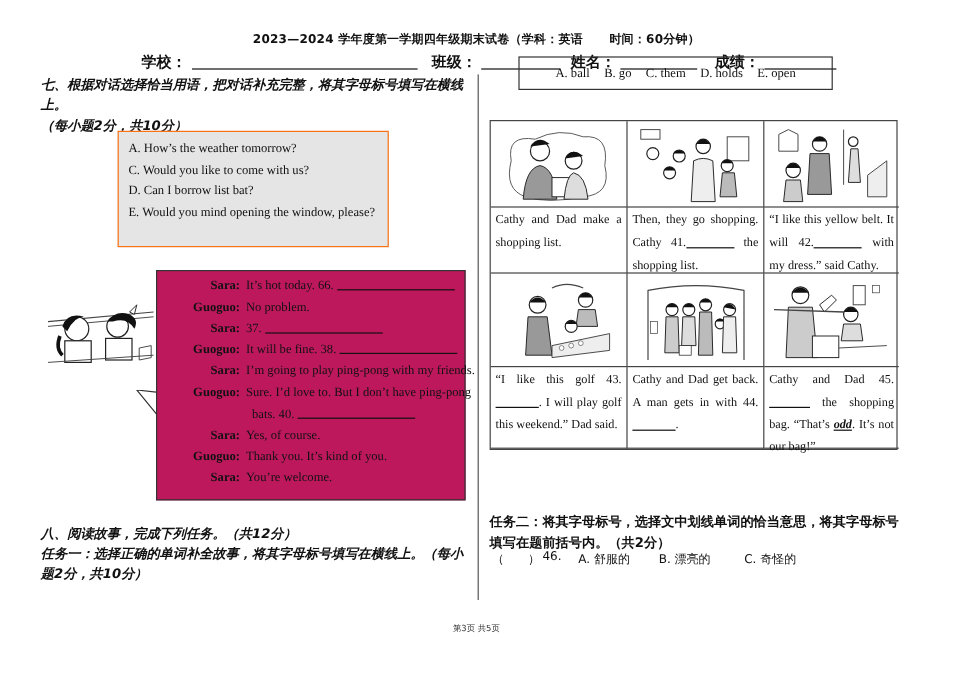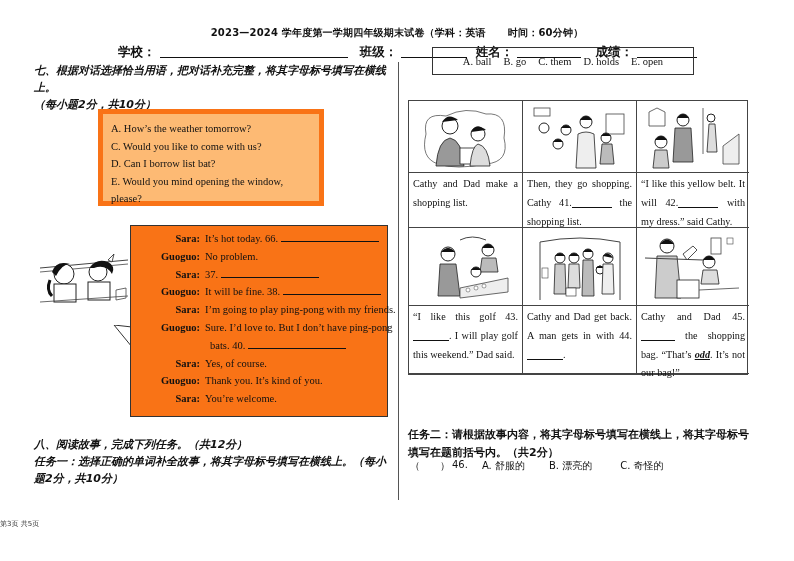--- a/index.html
+++ b/index.html
@@ -10,23 +10,23 @@
 
   .title { left: 0; width: 794px; top: 26px; text-align: center; font-size: 10px; font-weight: bold; letter-spacing: 0.2px; }
   .title .gap { display: inline-block; width: 22px; }
   .info-row { top: 44px; left: 118px; font-size: 12.5px; font-weight: bold; white-space: nowrap; }
   .info-row .blank { display: inline-block; border-bottom: 1px solid #111; height: 12px; vertical-align: -2px; margin: 0 4px; }
 
   .divider-v { left: 398px; top: 62px; width: 1px; height: 438px; background: #555; }
 
   .sec-head { font-size: 11px; font-weight: bold; line-height: 17px; font-style: italic; }
 
-  .opt-box { border: 5px solid #f97316; background: #fdba74; padding: 6px 8px; font-size: 10.5px; line-height: 17.5px; }
-
-  .dialog-box { border: 1px solid #333; background: #f97316; padding: 4px 6px 13px 6px; font-size: 10.5px; line-height: 17.8px; }
+  .opt-box { border: 1px solid #f97316; background: #e5e5e5; padding: 6px 8px; font-size: 10.5px; line-height: 17.5px; }
+
+  .dialog-box { border: 1px solid #333; background: #be185d; padding: 4px 6px 13px 6px; font-size: 10.5px; line-height: 17.8px; }
   .dlg-line { display: flex; white-space: nowrap; }
   .dlg-speaker { font-weight: bold; width: 68px; text-align: right; padding-right: 5px; flex-shrink: 0; }
   .dlg-indent { padding-left: 73px; }
   .dlg-blank { display: inline-block; border-bottom: 1px solid #111; height: 12px; vertical-align: -2px; margin-left: 3px; }
 
   .bubble-tail { left: 112px; top: 325px; width: 20px; height: 100px; }
 
   .kids { left: 38px; top: 250px; width: 92px; height: 58px; }
 
   .word-box { left: 432px; top: 47px; width: 262px; height: 28px; border: 1px solid #333; font-size: 10.5px; display: flex; align-items: center; justify-content: center; gap: 12px; }
@@ -38,21 +38,21 @@
   .cell.pic2 { height: 78px; }
   .cell.txt { font-size: 10.2px; line-height: 18.8px; padding: 2px 4px; text-align: justify; height: 55px; }
   .cell.txt2 { height: 68px; }
   .cell .b { display: inline-block; border-bottom: 1px solid #111; height: 11px; vertical-align: -2px; }
   .odd-word { font-weight: bold; font-style: italic; text-decoration: underline; }
 
   .task2 { left: 408px; top: 426px; width: 380px; font-size: 11px; font-weight: bold; line-height: 18px; }
   .q46 { left: 410px; top: 459px; font-size: 10.5px; white-space: nowrap; display: flex; gap: 0; }
   .q46 span { display: inline-block; }
 
-  .footer { left: 0; width: 794px; top: 519px; text-align: left; font-size: 7px; color: #333; }
+  .footer { left: 0; width: 794px; top: 519px; text-align: center; font-size: 7px; color: #333; }
 </style>
 </head>
 <body>
 
 <div class="abs title sans">
   <span>2023—2024 学年度第一学期四年级期末试卷（学科：英语</span><span class="gap"></span><span>时间：60分钟）</span>
 </div>
 <div class="abs info-row sans">
   <span>学校：</span><span class="blank" style="width:188px"></span>
   <span style="margin-left:4px">班级：</span><span class="blank" style="width:66px"></span>
@@ -274,21 +274,21 @@
     <span>Cathy and Dad get back. A man gets in with 44.</span><span class="b" style="width:36px"></span><span>.</span>
   </div>
   <div class="cell txt txt2">
     <span>Cathy and Dad 45.</span><span class="b" style="width:34px"></span>
     <span>the shopping bag. “That’s</span>
     <span class="odd-word">odd</span><span>. It’s not our bag!”</span>
   </div>
 </div>
 
 <div class="abs task2 sans">
-  <div>任务二：请根据故事内容，将其字母标号填写在横线上，将其字母标号</div>
+  <div>任务二：将其字母标号，选择文中划线单词的恰当意思，将其字母标号</div>
   <div>填写在题前括号内。（共2分）</div>
 </div>
 <div class="abs q46 sans" style="font-size:10px;">
   <span>（　　）</span>
   <span style="margin-left:2px;">46.</span>
   <span style="margin-left:14px;">A. 舒服的</span>
   <span style="margin-left:24px;">B. 漂亮的</span>
   <span style="margin-left:28px;">C. 奇怪的</span>
 </div>
 

